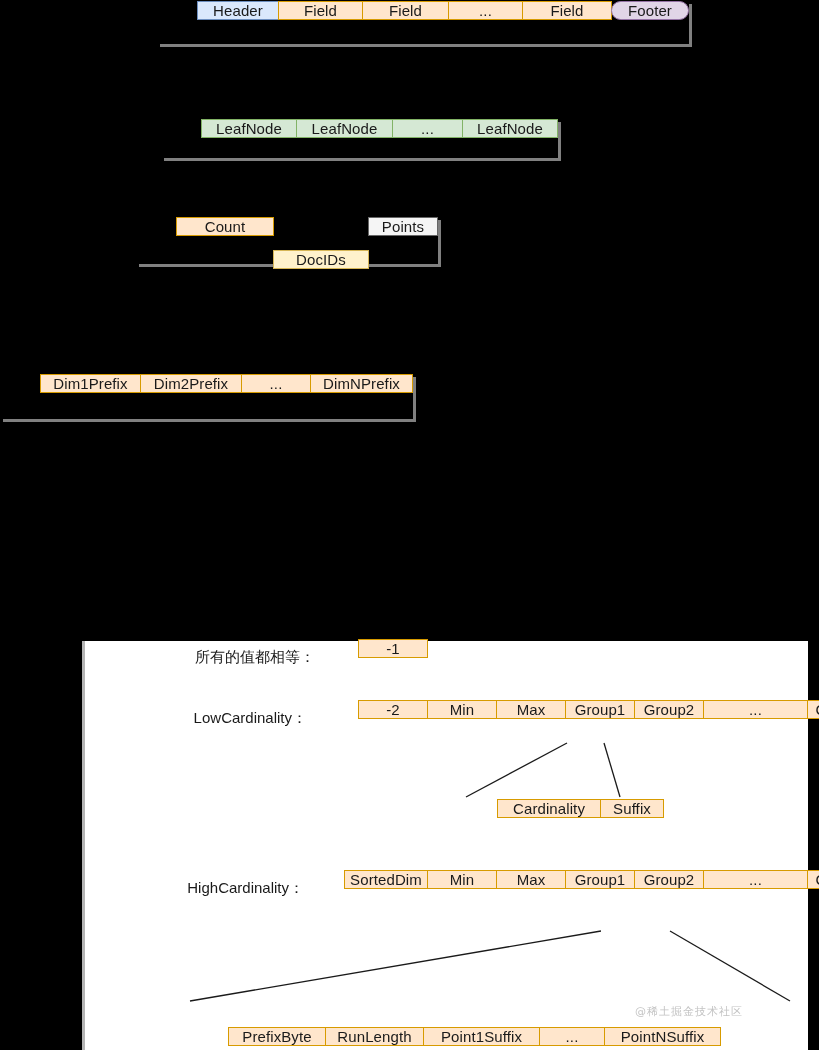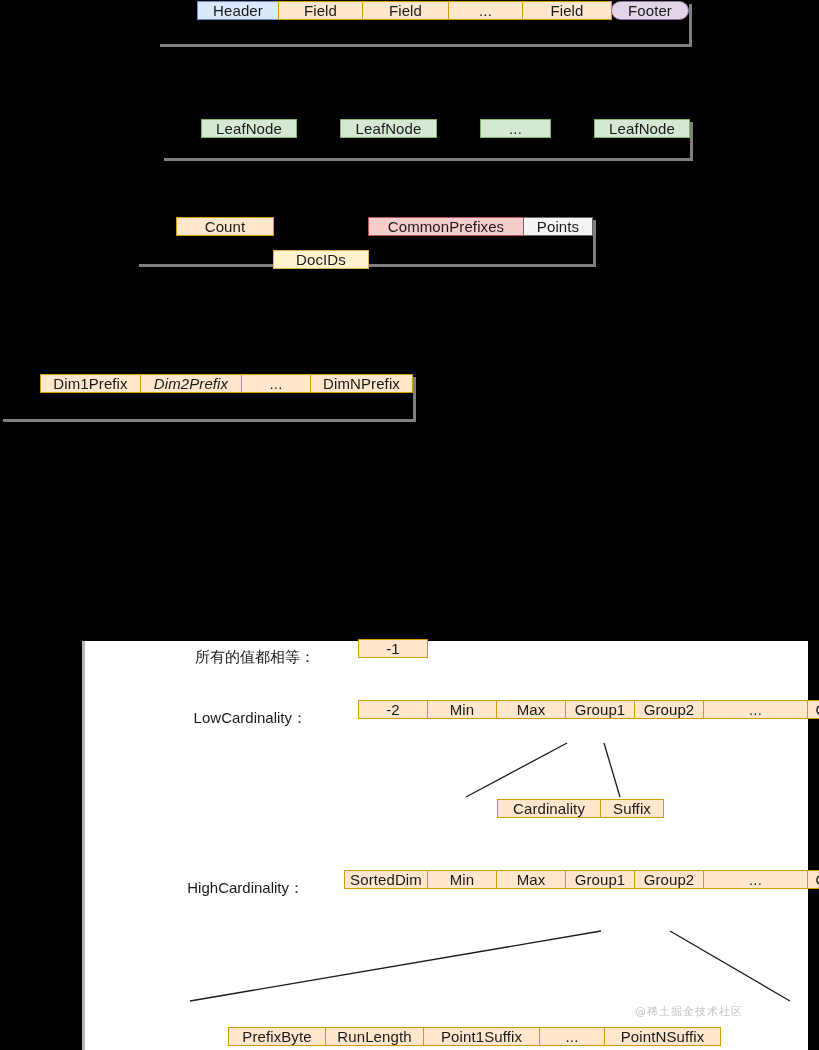--- a/index.html
+++ b/index.html
@@ -122,37 +122,36 @@
 
   <div class="row shadowed" style="left:157px; top:1px; height:43px;">
     <div class="cell c-blue" style="width:82px;">Header</div>
     <div class="cell c-orange" style="width:85px;">Field</div>
     <div class="cell c-orange" style="width:87px;">Field</div>
     <div class="cell c-orange" style="width:75px;">...</div>
     <div class="cell c-orange" style="width:90px;">Field</div>
     <div class="cell c-purple" style="width:78px;border-radius:15px;">Footer</div>
   </div>
 
-  <div class="row shadowed" style="left:161px; top:119px; height:39px;gap:44px;">
+  <div class="row shadowed" style="left:161px; top:119px; height:39px;">
     <div class="cell c-green" style="width:96px;">LeafNode</div>
     <div class="cell c-green" style="width:97px;">LeafNode</div>
     <div class="cell c-green" style="width:71px;">...</div>
     <div class="cell c-green" style="width:96px;">LeafNode</div>
   </div>
 
   <div class="row shadowed" style="left:136px; top:217px; height:47px;">
     <div class="cell c-orange" style="width:98px;">Count</div>
     <div class="cell c-yellow" style="width:96px;">DocIDs</div>
-    <div class="cell c-pink" style="width:156px;">CommonPrefixes</div>
     <div class="cell c-white" style="width:70px;">Points</div>
   </div>
 
   <div class="row shadowed" style="left:0px; top:345px; height:45px;margin-top:29px;">
     <div class="cell c-orange" style="width:101px;">Dim1Prefix</div>
-    <div class="cell c-orange" style="width:102px;font-style:italic;">Dim2Prefix</div>
+    <div class="cell c-orange" style="width:102px;">Dim2Prefix</div>
     <div class="cell c-orange" style="width:70px;">...</div>
     <div class="cell c-orange" style="width:103px;">DimNPrefix</div>
   </div>
 
 
   <div class="panel-label cn" style="left:100px; top:648px; width:215px;">所有的值都相等：</div>
 
   <div class="row" style="left:318px; top:639px; height:41px;">
     <div class="cell c-orange" style="width:70px;">-1</div>
   </div>

